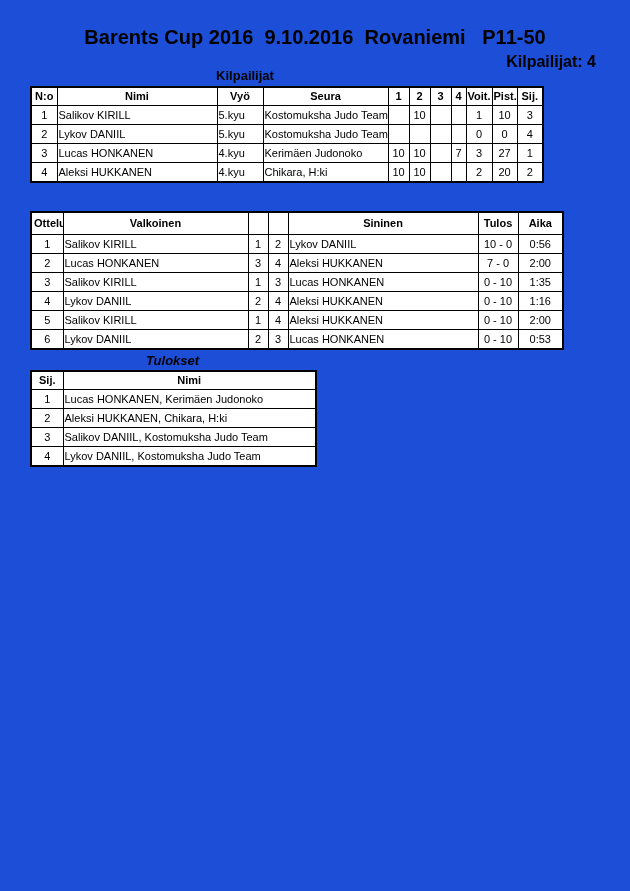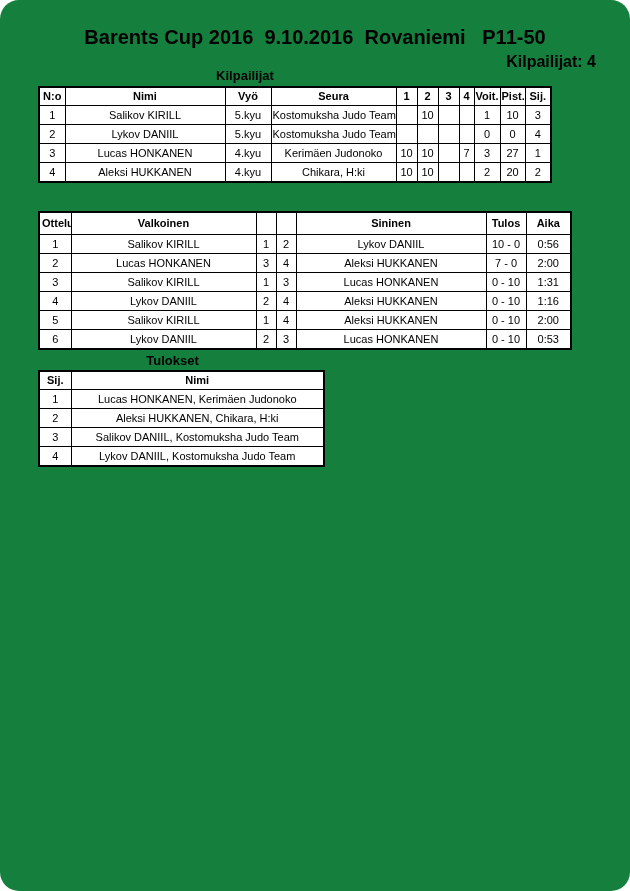--- a/index.html
+++ b/index.html
@@ -2,64 +2,63 @@
 <html><head>
 <meta charset="utf-8">
 <style>
   * { margin:0; padding:0; box-sizing:border-box; }
   html,body { background:#ffffff; }
   body {
     width:630px; height:891px;
     font-family:"Liberation Sans", sans-serif;
     color:#000;
   }
-  .page { position:relative; width:630px; height:891px; background:#15803d; overflow:hidden;border-radius:19px; }
+  .page { position:relative; width:630px; height:891px; background:#1d4ed8; overflow:hidden; }
 
   .doc-title {
     position:absolute; top:26px; left:0; width:630px;
     text-align:center; font-size:20px; font-weight:bold;
     white-space:pre;
   }
   .comp-count {
     position:absolute; top:53px; right:34px;
     font-size:16px; font-weight:bold;
   }
 
   .section-title {
     position:absolute; text-align:center;
     font-size:13px; font-weight:bold;
   }
   .st-kilpailijat { top:68px;  left:30px; width:430px;text-align:center; }
   .st-ottelut    { top:194px; left:30px; width:436px;margin-top:24px; }
-  .st-tulokset   { top:353px; left:30px; width:285px; }
+  .st-tulokset   { top:353px; left:30px; width:285px;font-style:italic; }
 
   table.tbl {
     position:absolute;
     border-collapse:collapse;
     table-layout:fixed;
     border:2px solid #000;
     background:#fff;
-    margin-left:8px;
   }
   .tbl-kilpailijat { top:86px;  left:30px; width:512px; }
   .tbl-ottelut     { top:211px; left:30px; width:532px; }
   .tbl-tulokset    { top:370px; left:30px; width:285px; }
 
   .tbl th, .tbl td {
     border:1px solid #000;
     font-size:11px;
     height:18px;
     line-height:18px;
     padding:0 1px;
     overflow:hidden;
     white-space:nowrap;
     vertical-align:middle;
   }
   .tbl thead th { font-weight:bold; text-align:center; height:17px; line-height:17px; }
-  .al { text-align:center;  padding:0 3px; }
+  .al { text-align:left;  padding:0 3px; }
   .ac { text-align:center; }
   .ar { text-align:center; padding:0 5px 0 1px; }
 </style>
 </head>
 <body>
 
 <div class="page">
 
   <div class="doc-title">Barents Cup 2016  9.10.2016  Rovaniemi   P11-50</div>
   <div class="comp-count">Kilpailijat: 4</div>
@@ -191,21 +190,21 @@
         <td class="ar">7 - 0</td>
         <td class="ac">2:00</td>
       </tr>
       <tr>
         <td class="ac">3</td>
         <td class="al">Salikov KIRILL</td>
         <td class="ac">1</td>
         <td class="ac">3</td>
         <td class="al">Lucas HONKANEN</td>
         <td class="ar">0 - 10</td>
-        <td class="ac">1:31</td>
+        <td class="ac">1:35</td>
       </tr>
       <tr>
         <td class="ac">4</td>
         <td class="al">Lykov DANIIL</td>
         <td class="ac">2</td>
         <td class="ac">4</td>
         <td class="al">Aleksi HUKKANEN</td>
         <td class="ar">0 - 10</td>
         <td class="ac">1:16</td>
       </tr>

